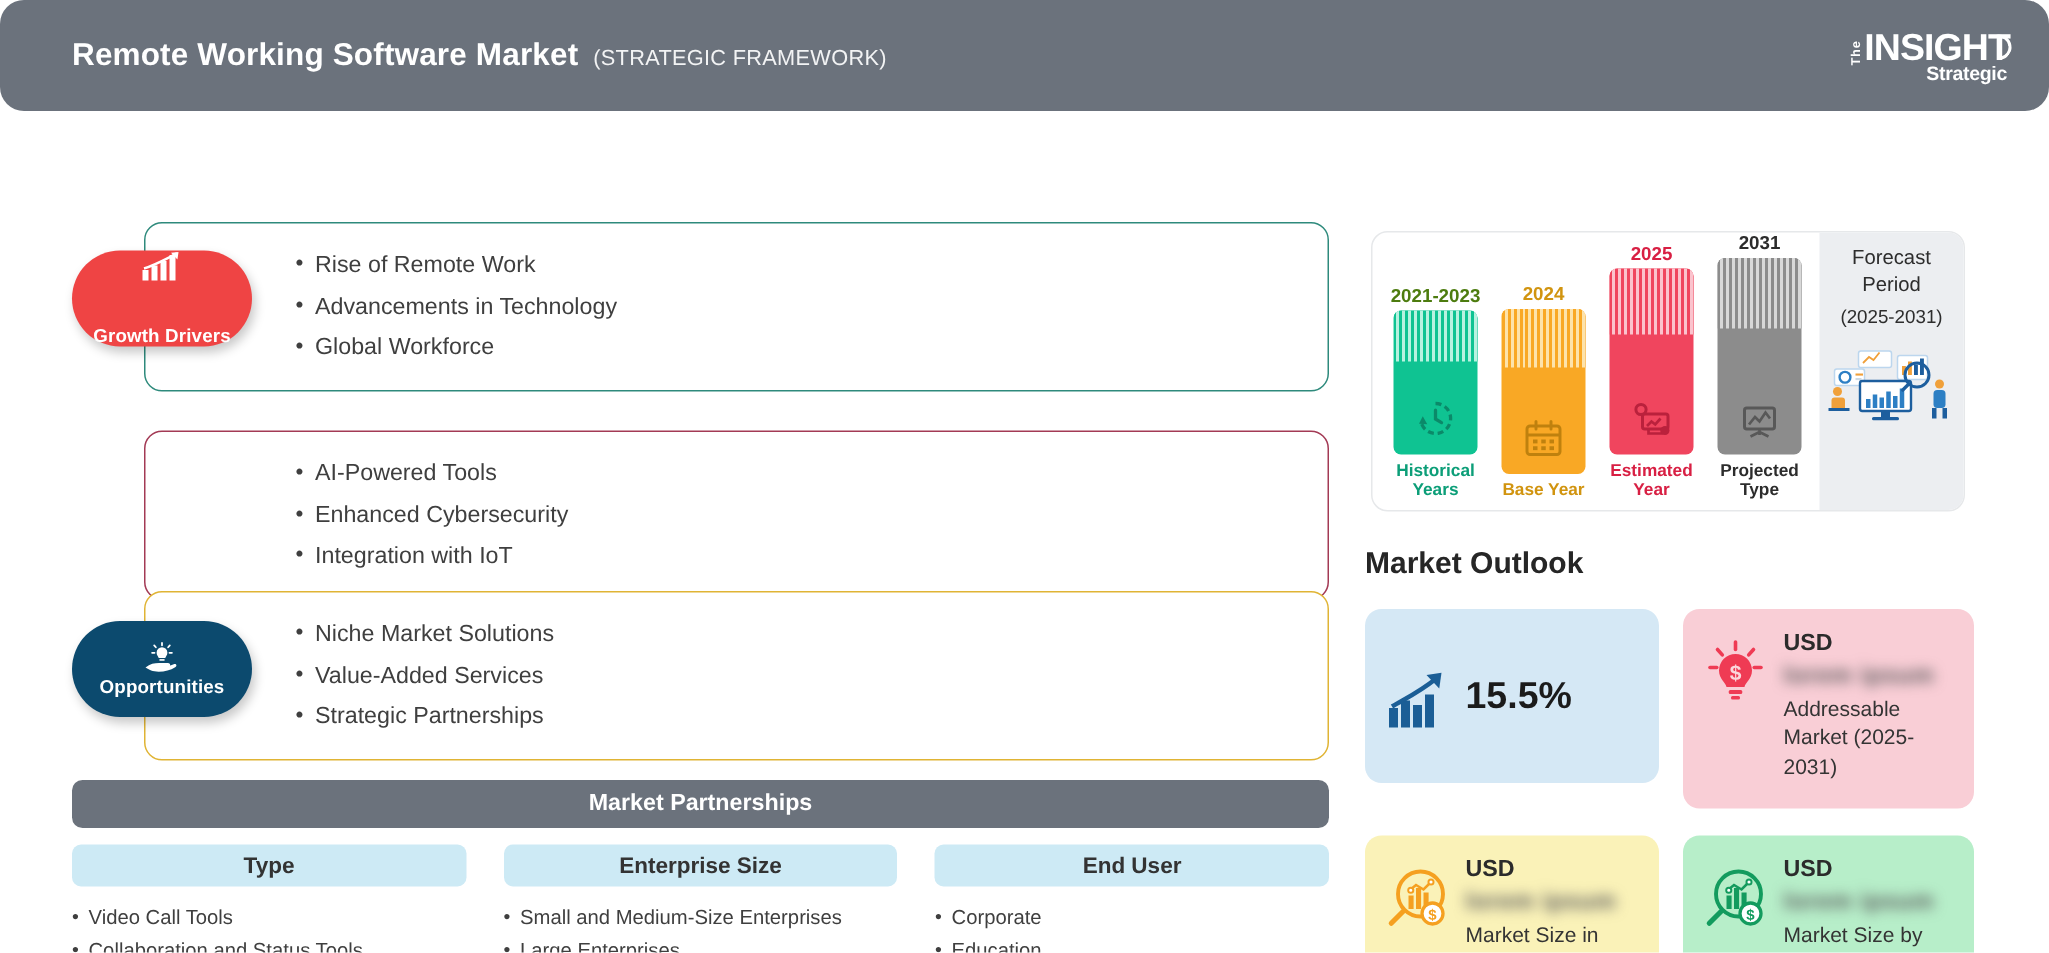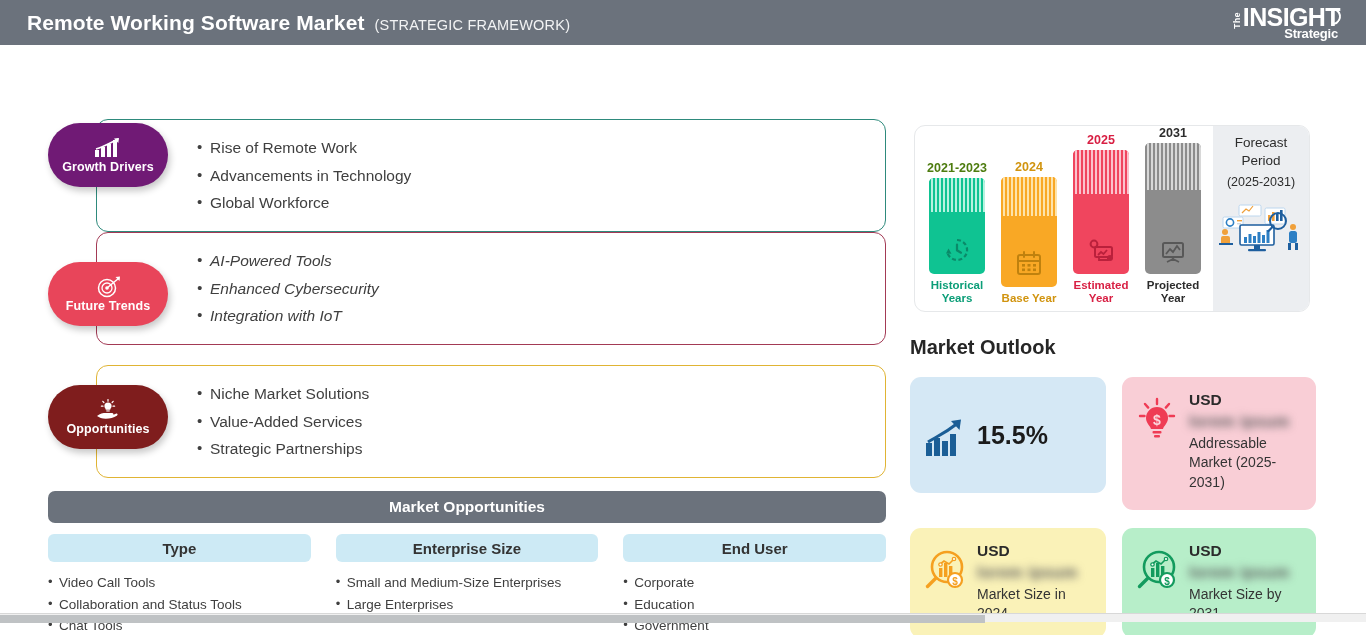--- a/index.html
+++ b/index.html
@@ -6,24 +6,25 @@
   html,body { width:1366px; height:635px; overflow:hidden; }
   body {
     font-family: "Liberation Sans", sans-serif;
     background:#ffffff;
     color:#3c3c3c;
     position:relative;
   }
 
   
   .header{
-    height:45px; width:100%;
+    height:74px; width:100%;
     background:#6b727c;
     display:flex; align-items:center; justify-content:space-between;
-    padding:0 22px 0 27px;
+    padding:0 22px 0 48px;
+    border-radius:16px;
   }
   .header-titles{ display:flex; align-items:baseline; gap:10px; }
   .h-title{ color:#fff; font-size:21px; font-weight:bold; letter-spacing:.1px; }
   .h-sub{ color:#f2f3f4; font-size:14.5px; letter-spacing:.2px; }
 
   .logo{ display:flex; flex-direction:column; align-items:flex-end; line-height:1; position:relative; padding-right:4px;}
   .logo-row{ display:flex; align-items:flex-end; }
   .logo-the{
     color:#fff; font-size:8.5px; font-weight:bold;
     writing-mode:vertical-rl; transform:rotate(180deg);
@@ -156,80 +157,68 @@
 
 <div class="stage">
 
   <div class="drv-box" style="top:74px;border-color:#2e8a7c;">
     <ul>
       <li>Rise of Remote Work</li>
       <li>Advancements in Technology</li>
       <li>Global Workforce</li>
     </ul>
   </div>
-  <div class="badge" style="top:78px;background:#701a75;">
+  <div class="badge" style="top:93px;background:#ef4444;justify-content:space-between;">
     <span class="badge-ico">
       <svg viewBox="0 0 30 22" width="30" height="22">
         <rect x="2" y="13" width="4" height="7" fill="#fff"></rect>
         <rect x="8" y="10" width="4" height="10" fill="#fff"></rect>
         <rect x="14" y="7" width="4" height="13" fill="#fff"></rect>
         <rect x="20" y="3" width="4" height="17" fill="#fff"></rect>
         <path d="M3 12 C10 10 17 6 25 2" stroke="#fff" stroke-width="1.7" fill="none"></path>
         <path d="M21 1.5 L26 1 L25.3 6 Z" fill="#fff"></path>
       </svg>
     </span>
     <span class="badge-label">Growth Drivers</span>
   </div>
 
-  <div class="drv-box" style="top:187px;border-color:#a33a55;font-style:italic;">
+  <div class="drv-box" style="top:213px;border-color:#a33a55;">
     <ul>
       <li>AI-Powered Tools</li>
       <li>Enhanced Cybersecurity</li>
       <li>Integration with IoT</li>
     </ul>
-  </div>
-  <div class="badge" style="top:217px;background:#e8455a;">
-    <span class="badge-ico">
-      <svg viewBox="0 0 30 22" width="30" height="22">
-        <circle cx="14" cy="12" r="8.5" fill="none" stroke="#fff" stroke-width="1.5"></circle>
-        <circle cx="14" cy="12" r="5" fill="none" stroke="#fff" stroke-width="1.3"></circle>
-        <circle cx="14" cy="12" r="1.8" fill="#fff"></circle>
-        <path d="M14 12 L26 2" stroke="#fff" stroke-width="1.5"></path>
-        <path d="M22.5 1 L27 0.5 L26.5 5 Z" fill="#fff"></path>
-      </svg>
-    </span>
-    <span class="badge-label">Future Trends</span>
   </div>
 
   <div class="drv-box" style="top:320px;border-color:#e0b434;">
     <ul>
       <li>Niche Market Solutions</li>
       <li>Value-Added Services</li>
       <li>Strategic Partnerships</li>
     </ul>
   </div>
-  <div class="badge" style="top:340px;background:#7f1d1d;">
+  <div class="badge" style="top:340px;background:#0c4a6e;">
     <span class="badge-ico">
       <svg viewBox="0 0 30 22" width="30" height="22">
         <path d="M15 3.5 a3.6 3.6 0 0 1 3.6 3.6 c0 1.7-1.2 2.6-1.4 3.6 h-4.4 c-.2-1-1.4-1.9-1.4-3.6 A3.6 3.6 0 0 1 15 3.5z" fill="#fff"></path>
         <rect x="13.3" y="11.4" width="3.4" height="1.1" fill="#fff"></rect>
         <g stroke="#fff" stroke-width="1.2" stroke-linecap="round">
           <path d="M15 0.6v1.6"></path>
             <path d="M9.8 2.3l1.1 1.2"></path>
             <path d="M20.2 2.3l-1.1 1.2"></path>
           <path d="M8.4 7.2h1.6"></path>
             <path d="M21.6 7.2h-1.6"></path>
         </g>
         <path d="M4 17 c3-2.5 6-3 9-3 h6 c1.6 0 2 2 .4 2.2 h-4.6 c2.4 0 6-.3 8-1.4 1.6-.8 2.6 1 1 2 -3 1.9-7 3-11 3 -4 0-6.5-1.3-8.8-2.8z" fill="#fff"></path>
       </svg>
     </span>
     <span class="badge-label">Opportunities</span>
   </div>
 
-  <div class="seg-title">Market Opportunities</div>
+  <div class="seg-title">Market Partnerships</div>
   <div class="seg-cols">
     <div class="seg-col">
       <div class="seg-head">Type</div>
       <ul>
         <li>Video Call Tools</li>
         <li>Collaboration and Status Tools</li>
         <li>Chat Tools</li>
       </ul>
     </div>
     <div class="seg-col">
@@ -312,21 +301,21 @@
         <div class="bar" style="height:140px;background:#8c8c8c;">
           <div class="bar-stripes" style="background:repeating-linear-gradient(90deg,#8c8c8c 0 2px,#d8d8d8 2px 4px);"></div>
           <span class="bar-ico">
             <svg viewBox="0 0 30 30" width="30" height="30">
               <rect x="5" y="8" width="20" height="14" rx="1.5" fill="none" stroke="#4a4a4a" stroke-width="2"></rect>
               <path d="M8 19l4-5 3 3 4-6 3 4" fill="none" stroke="#4a4a4a" stroke-width="1.8"></path>
               <path d="M15 22v4M9 27l6-3 6 3" fill="none" stroke="#4a4a4a" stroke-width="1.8"></path>
             </svg>
           </span>
         </div>
-        <div class="bar-cap" style="color:#2c2c2c;">Projected Year</div>
+        <div class="bar-cap" style="color:#2c2c2c;">Projected Type</div>
       </div>
     </div>
 
     <div class="fc-side">
       <div class="fc-t">Forecast</div>
       <div class="fc-t">Period</div>
       <div class="fc-s">(2025-2031)</div>
       <span class="fc-illus">
         <svg viewBox="0 0 92 56" width="92" height="56">
           <rect x="0" y="0" width="92" height="56" fill="#eceef1"></rect>

